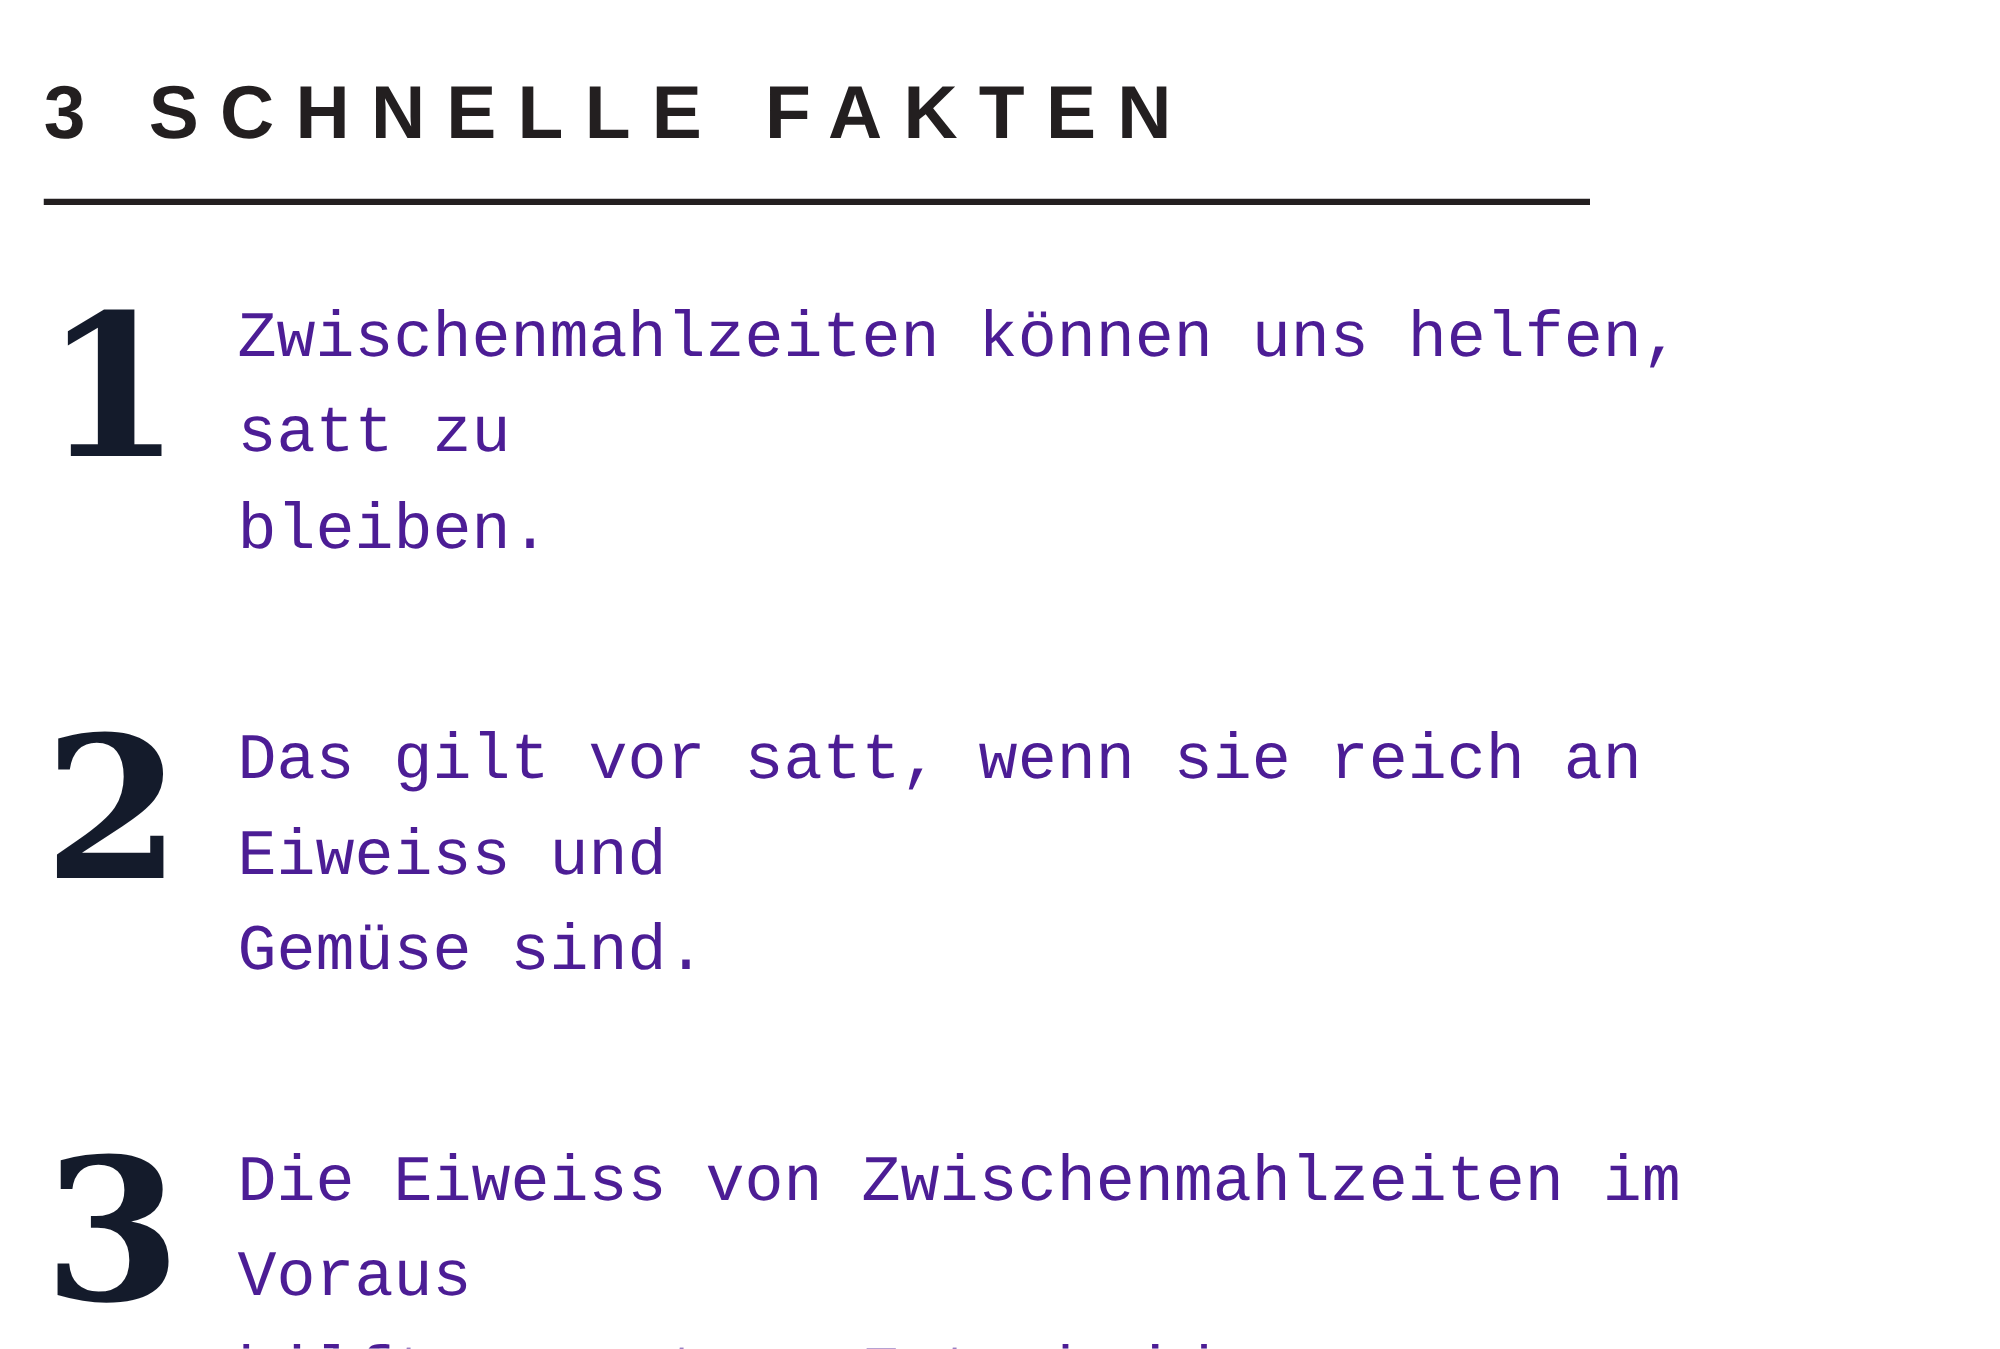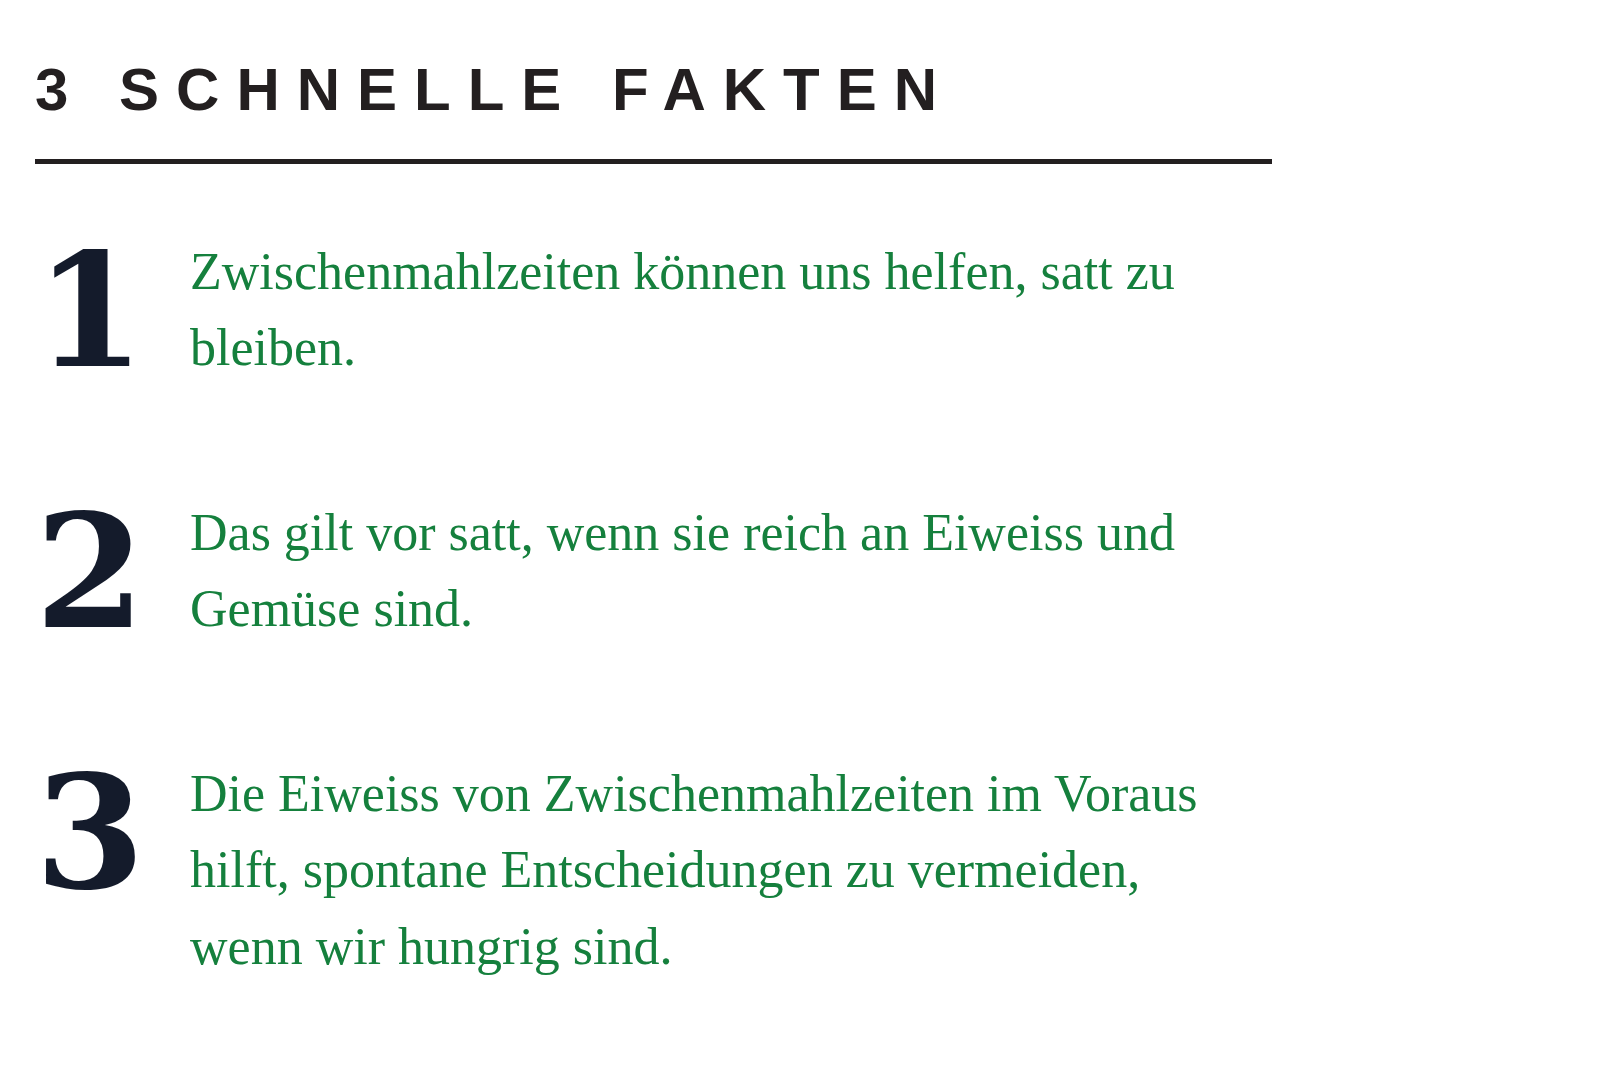--- a/index.html
+++ b/index.html
@@ -49,25 +49,25 @@
   .fact-number {
     flex: 0 0 155px;
     font-family: "DejaVu Serif", "Liberation Serif", serif;
     font-weight: 700;
     font-size: 158px;
     line-height: 0.8;
     color: #141b2b;
     padding-top: 14px;
   }
   .fact-text {
-    font-family: Liberation Serif, serif;
+    font-family: Liberation Mono, monospace;
     font-weight: 300;
     font-size: 52px;
     line-height: 1.47;
-    color: #15803d;
+    color: #4c1d95;
     white-space: pre-line;
     max-width: 1240px;
   }
 </style>
 </head>
 <body>
 
 <div class="page">
   <div class="content">
 

